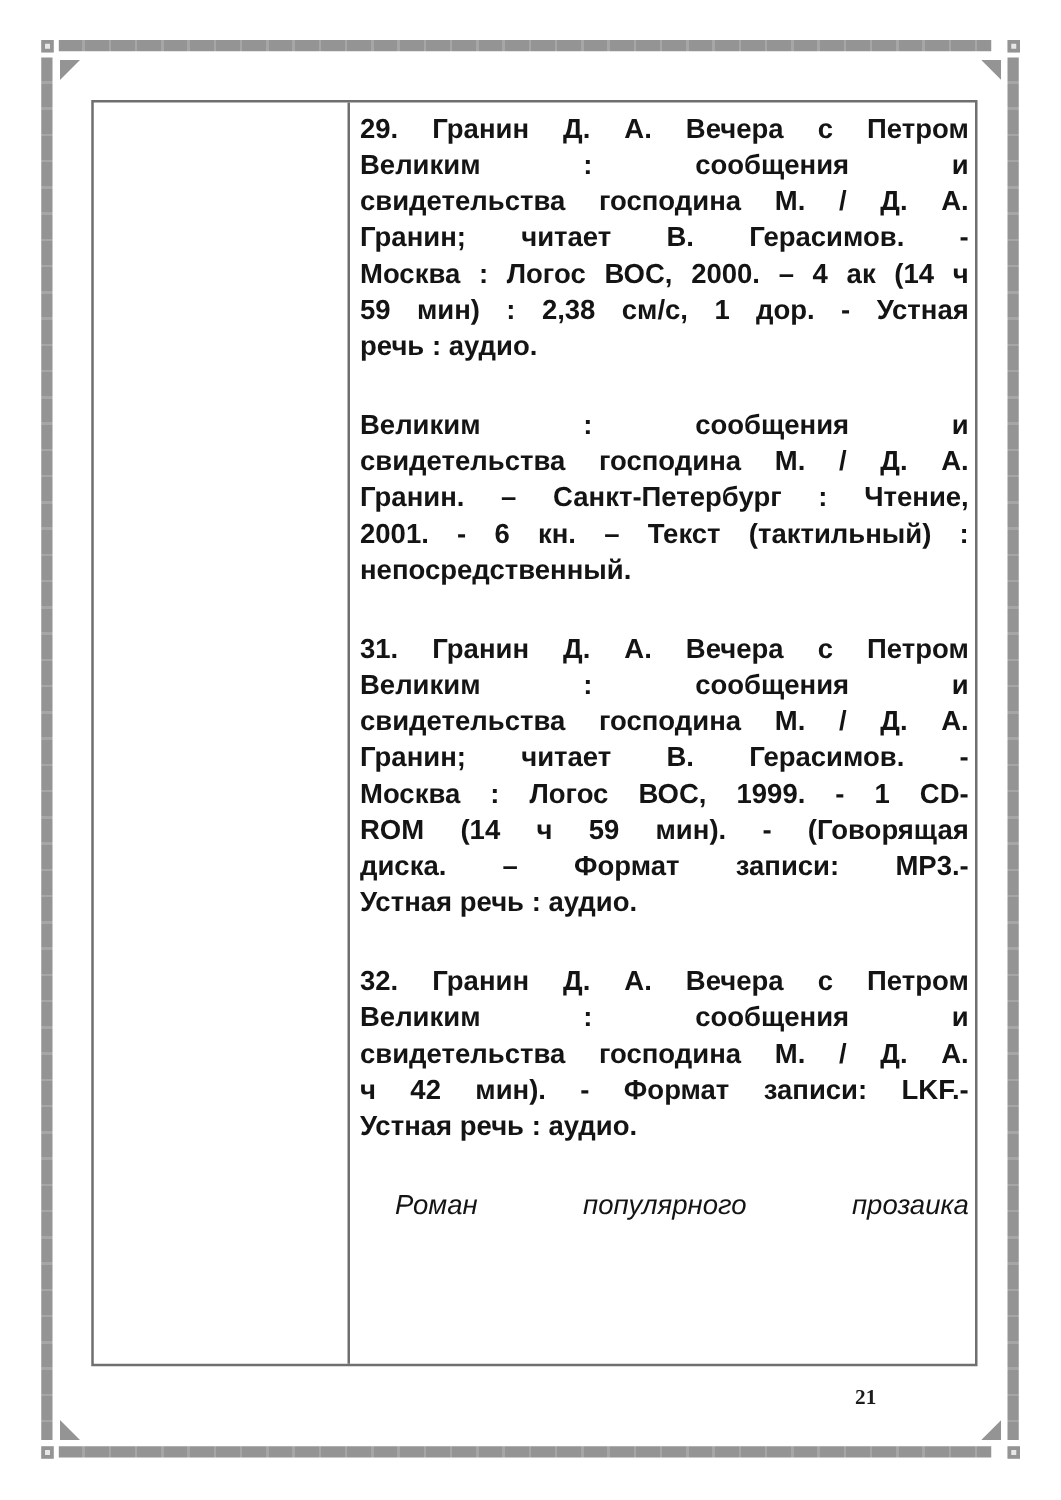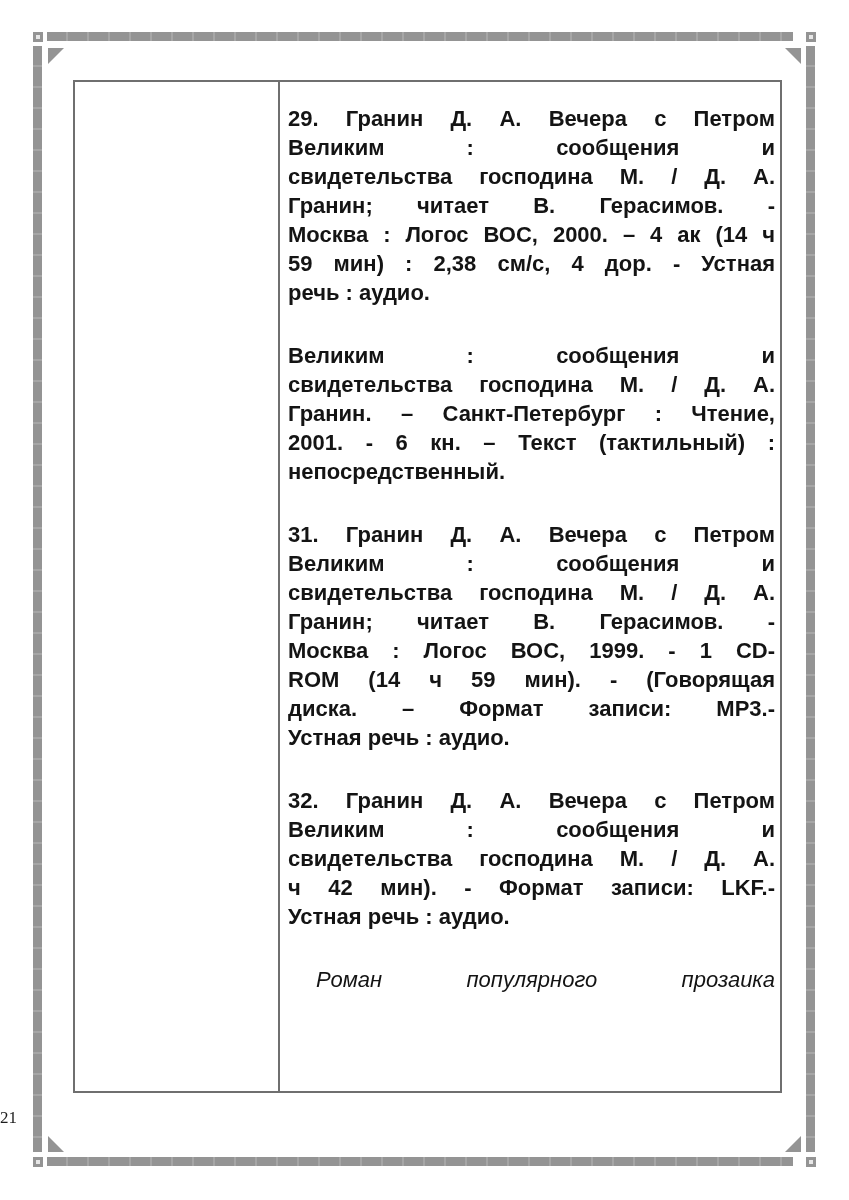--- a/index.html
+++ b/index.html
@@ -23,36 +23,36 @@
   .tri.tr{clip-path:polygon(0 0,100% 0,100% 100%);}
   .tri.bl{clip-path:polygon(0 0,0 100%,100% 100%);}
   .tri.br{clip-path:polygon(100% 0,100% 100%,0 100%);}
   
   .doc-table{
     position:absolute;left:73px;top:80px;width:709px;height:1013px;
     box-sizing:border-box;border:2px solid #6f6f6f;display:flex;
     background:#ffffff;
   }
   .cell-left{width:205px;box-sizing:border-box;border-right:2px solid #6f6f6f;}
-  .cell-right{flex:1;box-sizing:border-box;padding:22px 5px 0 8px;overflow:hidden;}
+  .cell-right{flex:1;box-sizing:border-box;padding:6px 5px 0 8px;overflow:hidden;}
   
   .entry{margin:0 0 34px 0;font-size:22px;font-weight:bold;}
   .entry.italic{font-style:italic;font-weight:normal;margin:0;}
   .line{
     height:29px;line-height:29px;overflow:hidden;
     text-align:justify;text-align-last:justify;
     white-space:normal;
   }
   .line.lastline{text-align-last:left;}
   .line.indent{text-indent:28px;}
   
   .page-num{
     position:absolute;left:0;top:1108px;width:701px;
-    text-align:left;
-    font-family:"Liberation Serif",serif;font-size:17px;color:#1c1c1c;
+    text-align:right;
+    font-family:"Liberation Serif",serif;font-size:17px;color:#1c1c1c;font-weight:bold;
   }
 </style>
 </head>
 <body>
 
 <div class="sheet">
 
   <div class="corner-sq" style="left:33px;top:32px;"></div>
   <div class="corner-sq" style="left:806px;top:32px;"></div>
   <div class="corner-sq" style="left:33px;top:1157px;"></div>
@@ -70,21 +70,21 @@
 
   <div class="doc-table">
     <div class="cell-left"></div>
     <div class="cell-right">
         <div class="entry bold">
           <div class="line">29. Гранин Д. А. Вечера с Петром</div>
           <div class="line">Великим : сообщения и</div>
           <div class="line">свидетельства господина М. / Д. А.</div>
           <div class="line">Гранин; читает В. Герасимов. -</div>
           <div class="line">Москва : Логос ВОС, 2000. – 4 ак (14 ч</div>
-          <div class="line">59 мин) : 2,38 см/с, 4 дор. - Устная</div>
+          <div class="line">59 мин) : 2,38 см/с, 1 дор. - Устная</div>
           <div class="line lastline">речь : аудио.</div>
         </div>
         <div class="entry bold">
           <div class="line">Великим : сообщения и</div>
           <div class="line">свидетельства господина М. / Д. А.</div>
           <div class="line">Гранин. – Санкт-Петербург : Чтение,</div>
           <div class="line">2001. - 6 кн. – Текст (тактильный) :</div>
           <div class="line lastline">непосредственный.</div>
         </div>
         <div class="entry bold">

